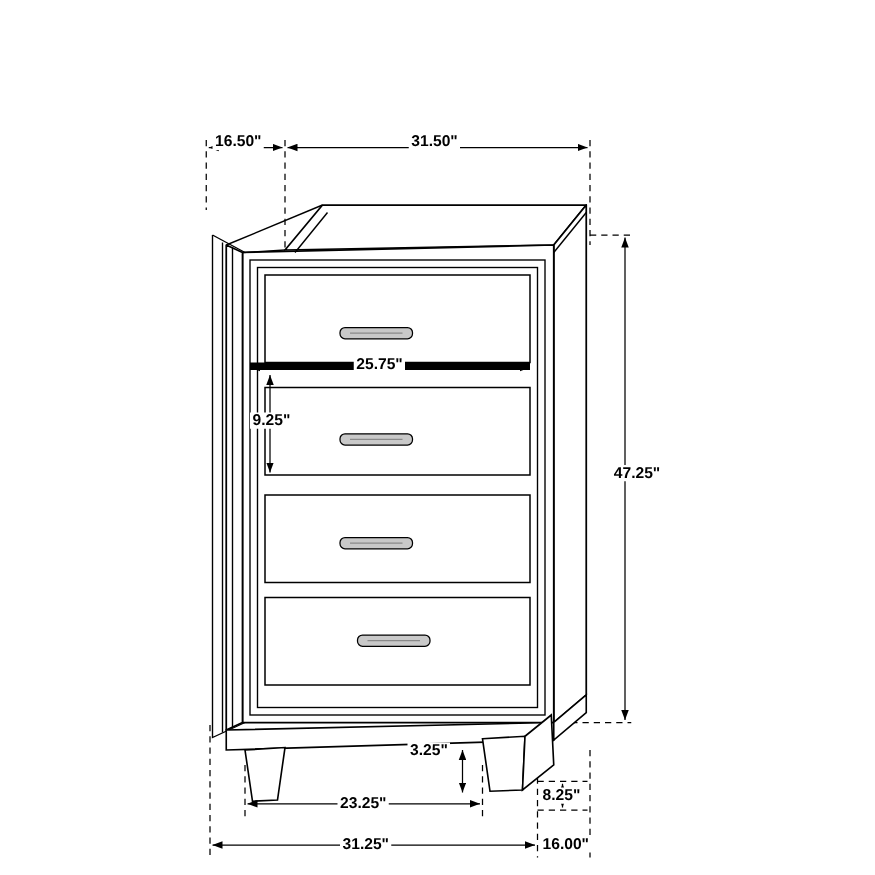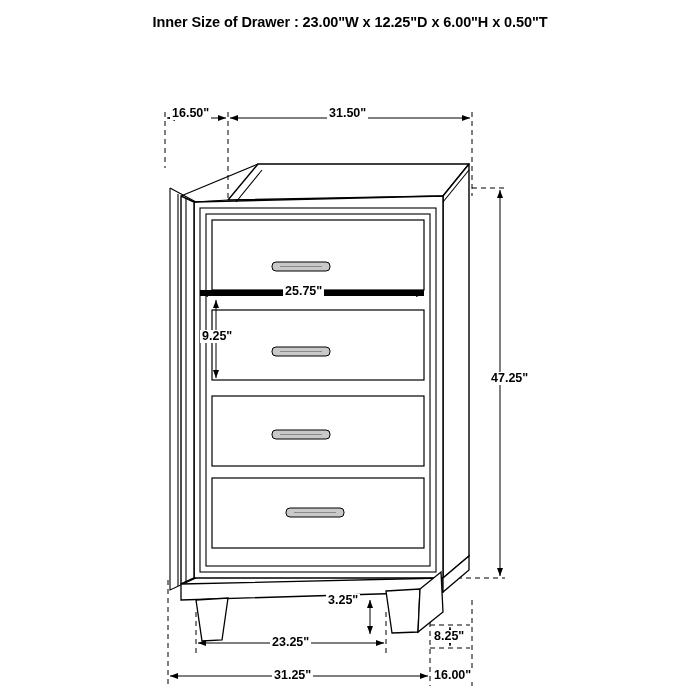--- a/index.html
+++ b/index.html
@@ -42,21 +42,20 @@
     padding: 0 2px;
     white-space: nowrap;
     line-height: 13px;
   }
 </style>
 </head>
 <body>
 
 <div id="stage">
 
-  <div id="title">Inner Size of Drawer : 23.00"W x 12.25"D x 6.00"H x 0.50"T</div>
 
   <svg id="diagram" width="700" height="700" viewBox="0 0 700 700">
 
     <defs>
       <marker id="ar" markerWidth="10" markerHeight="10" refX="8" refY="3" orient="auto" markerUnits="strokeWidth">
         <path d="M0,0 L8,3 L0,6 z" fill="#000"></path>
       </marker>
       <marker id="ar2" markerWidth="10" markerHeight="10" refX="0" refY="3" orient="auto" markerUnits="strokeWidth">
         <path d="M8,0 L0,3 L8,6 z" fill="#000"></path>
       </marker>

